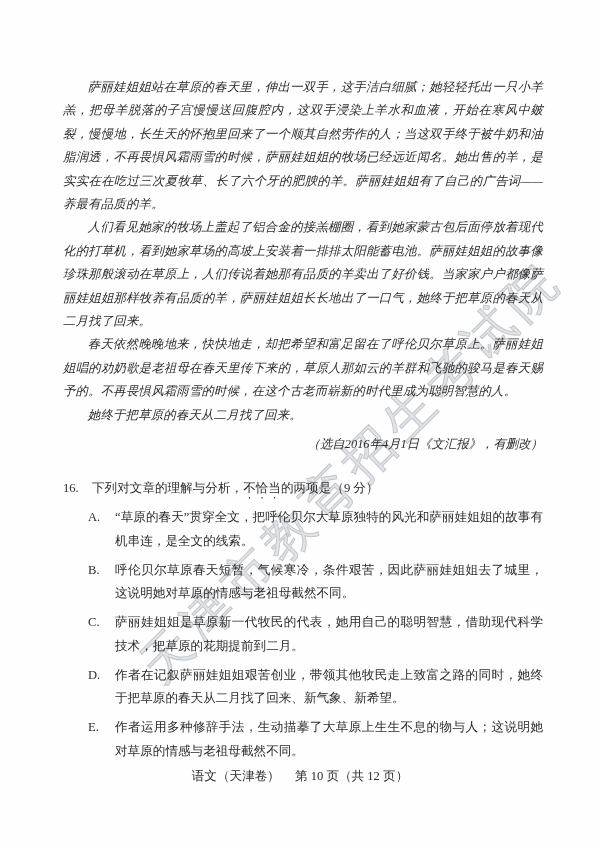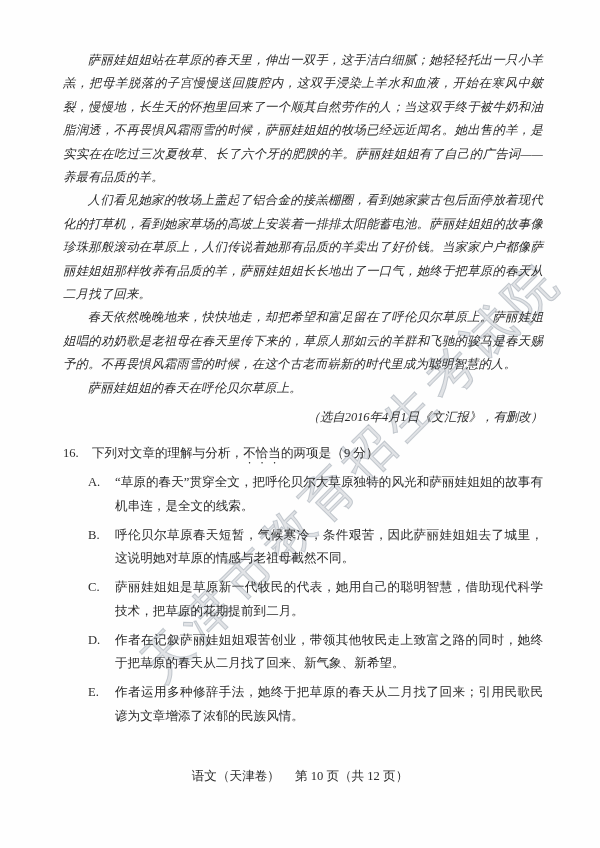--- a/index.html
+++ b/index.html
@@ -22,21 +22,21 @@
     letter-spacing:7px;
     white-space:nowrap;
     color:rgba(158,166,176,0.30);
     -webkit-text-stroke:1px rgba(142,152,163,0.45);
     z-index:0;
     pointer-events:none;
     font-family:"Liberation Serif","DejaVu Serif",serif;
   }
   .content{
     position:absolute;
-    left:63px;top:49px;
+    left:63px;top:76px;
     width:480px;
     z-index:1;
   }
   .passage p{
     margin:0;
     font-size:12.4px;
     line-height:23.4px;
     text-align:justify;
     text-justify:inter-ideograph;
     text-indent:2em;
@@ -45,21 +45,21 @@
   }
   .citation{
     margin-top:6px;
     font-size:12.4px;
     line-height:23.4px;
     text-align:right;
     font-style:italic;
     font-family:Liberation Serif, serif;
   }
   .question{
-    margin-top:12px;
+    margin-top:20px;
     font-size:12.6px;
     line-height:23.5px;
     font-style:normal;
   }
   .stem{display:flex;}
   .qnum{flex:none;width:29px;}
   .stem-text{flex:1;text-align:justify;}
   .emph{
     text-emphasis:filled dot;
     -webkit-text-emphasis:filled dot;
@@ -86,21 +86,21 @@
 <div class="page">
 
   <div class="watermark">天津市教育招生考试院</div>
 
   <div class="content">
 
     <div class="passage">
       <p>萨丽娃姐姐站在草原的春天里，伸出一双手，这手洁白细腻；她轻轻托出一只小羊羔，把母羊脱落的子宫慢慢送回腹腔内，这双手浸染上羊水和血液，开始在寒风中皴裂，慢慢地，长生天的怀抱里回来了一个顺其自然劳作的人；当这双手终于被牛奶和油脂润透，不再畏惧风霜雨雪的时候，萨丽娃姐姐的牧场已经远近闻名。她出售的羊，是实实在在吃过三次夏牧草、长了六个牙的肥腴的羊。萨丽娃姐姐有了自己的广告词——养最有品质的羊。</p>
       <p>人们看见她家的牧场上盖起了铝合金的接羔棚圈，看到她家蒙古包后面停放着现代化的打草机，看到她家草场的高坡上安装着一排排太阳能蓄电池。萨丽娃姐姐的故事像珍珠那般滚动在草原上，人们传说着她那有品质的羊卖出了好价钱。当家家户户都像萨丽娃姐姐那样牧养有品质的羊，萨丽娃姐姐长长地出了一口气，她终于把草原的春天从二月找了回来。</p>
       <p>春天依然晚晚地来，快快地走，却把希望和富足留在了呼伦贝尔草原上。萨丽娃姐姐唱的劝奶歌是老祖母在春天里传下来的，草原人那如云的羊群和飞驰的骏马是春天赐予的。不再畏惧风霜雨雪的时候，在这个古老而崭新的时代里成为聪明智慧的人。</p>
-      <p>萨丽娃姐姐的春天在呼伦贝尔草原上。</p>
+      <p>她终于把草原的春天从二月找了回来。</p>
       <div class="citation">（选自2016年4月1日《文汇报》，有删改）</div>
     </div>
 
     <div class="question">
 
       <div class="stem">
         <span class="qnum">16.</span>
         <span class="stem-text"><span>下列对文章的理解与分析，</span><span class="emph">不恰当</span><span>的两项是（9 分）</span></span>
       </div>
 
@@ -116,21 +116,21 @@
         <div class="option">
           <span class="opt-label">C.</span>
           <span class="opt-text">萨丽娃姐姐是草原新一代牧民的代表，她用自己的聪明智慧，借助现代科学技术，把草原的花期提前到二月。</span>
         </div>
         <div class="option">
           <span class="opt-label">D.</span>
           <span class="opt-text">作者在记叙萨丽娃姐姐艰苦创业，带领其他牧民走上致富之路的同时，她终于把草原的春天从二月找了回来、新气象、新希望。</span>
         </div>
         <div class="option">
           <span class="opt-label">E.</span>
-          <span class="opt-text">作者运用多种修辞手法，她终于把草原的春天从二月找了回来；引用民歌民谚为文章增添了浓郁的民族风情。</span>
+          <span class="opt-text">作者运用多种修辞手法，生动描摹了大草原上生生不息的物与人；这说明她对草原的情感与老祖母截然不同。</span>
         </div>
       </div>
 
     </div>
   </div>
 
   <div class="footer">
     <span>语文（天津卷）</span><span class="sep"></span><span>第 10 页（共 12 页）</span>
   </div>
 

